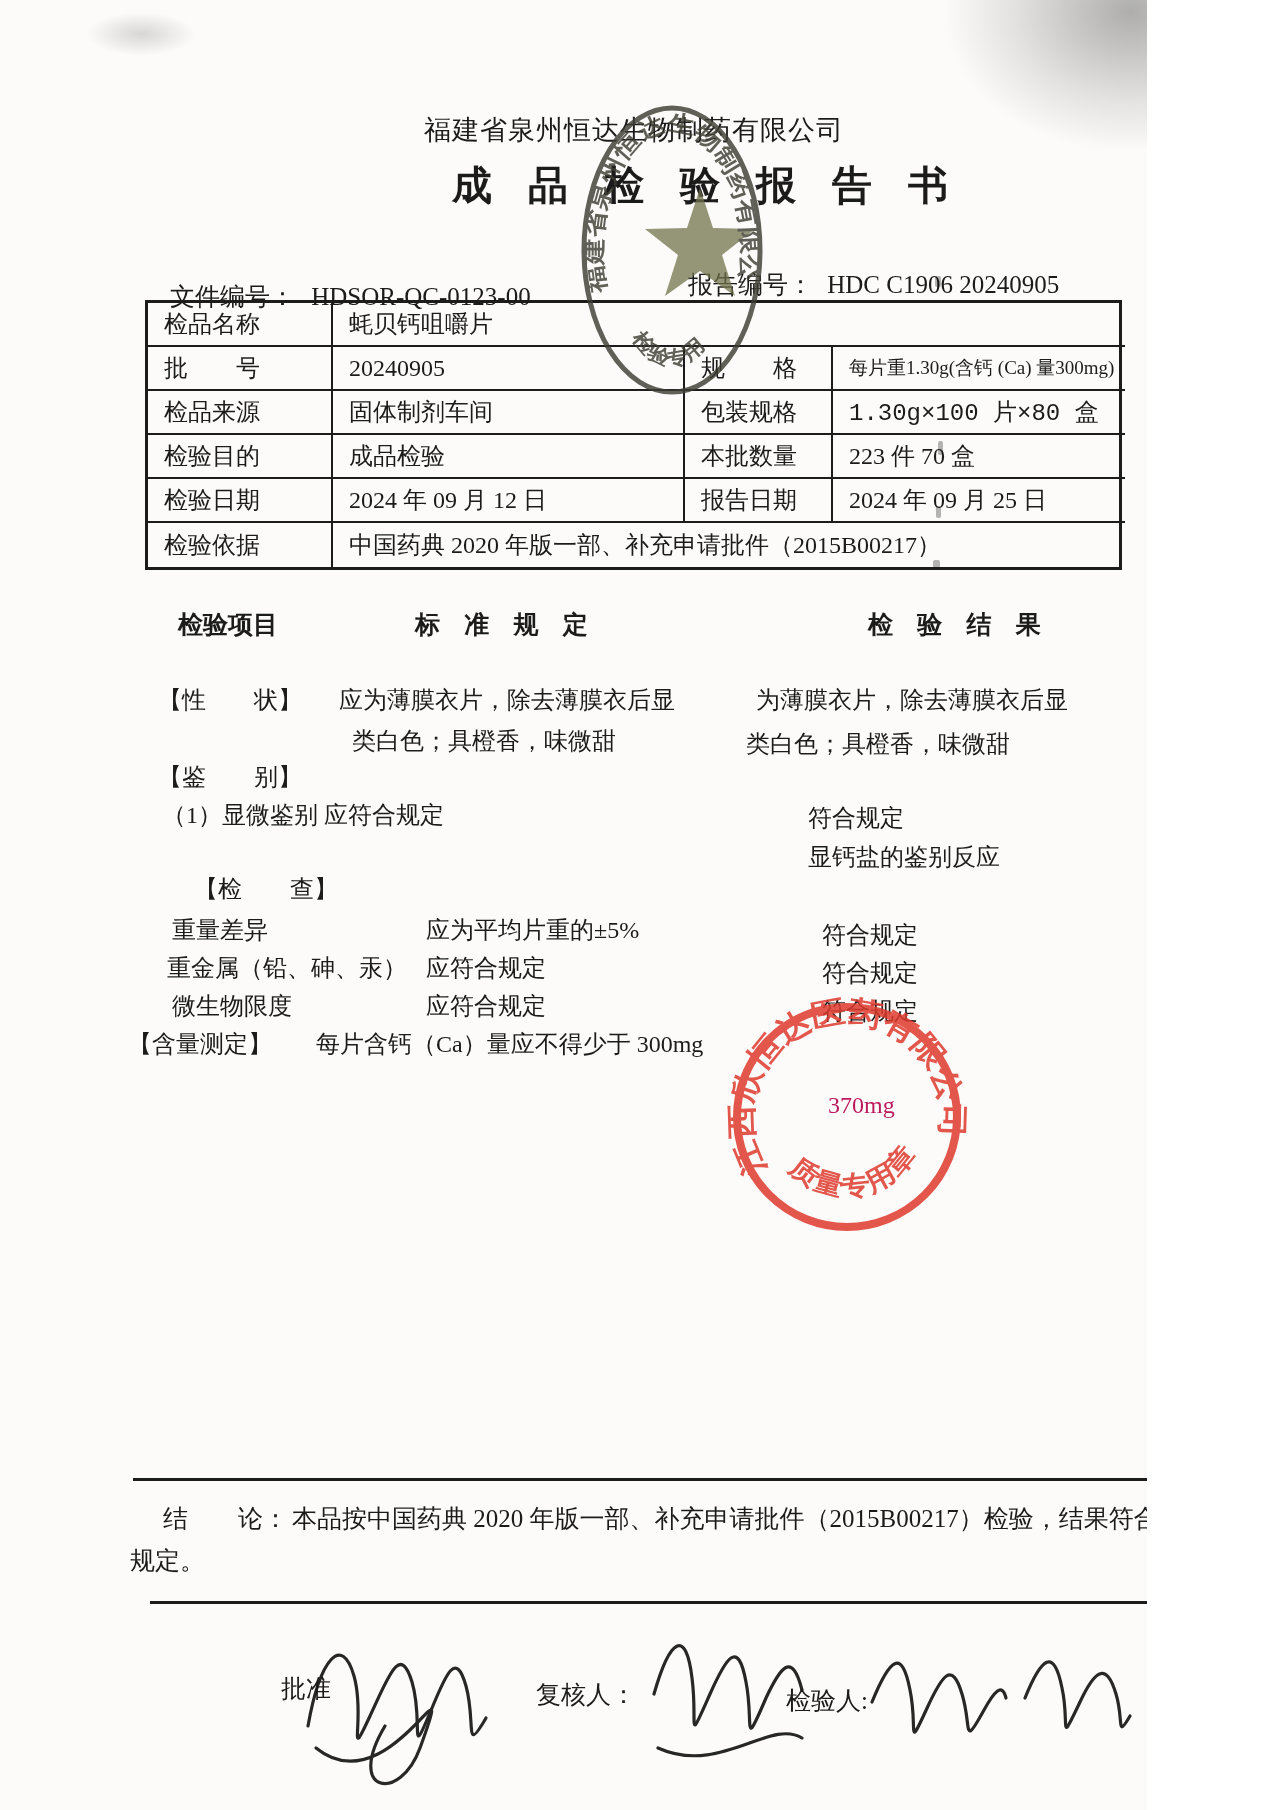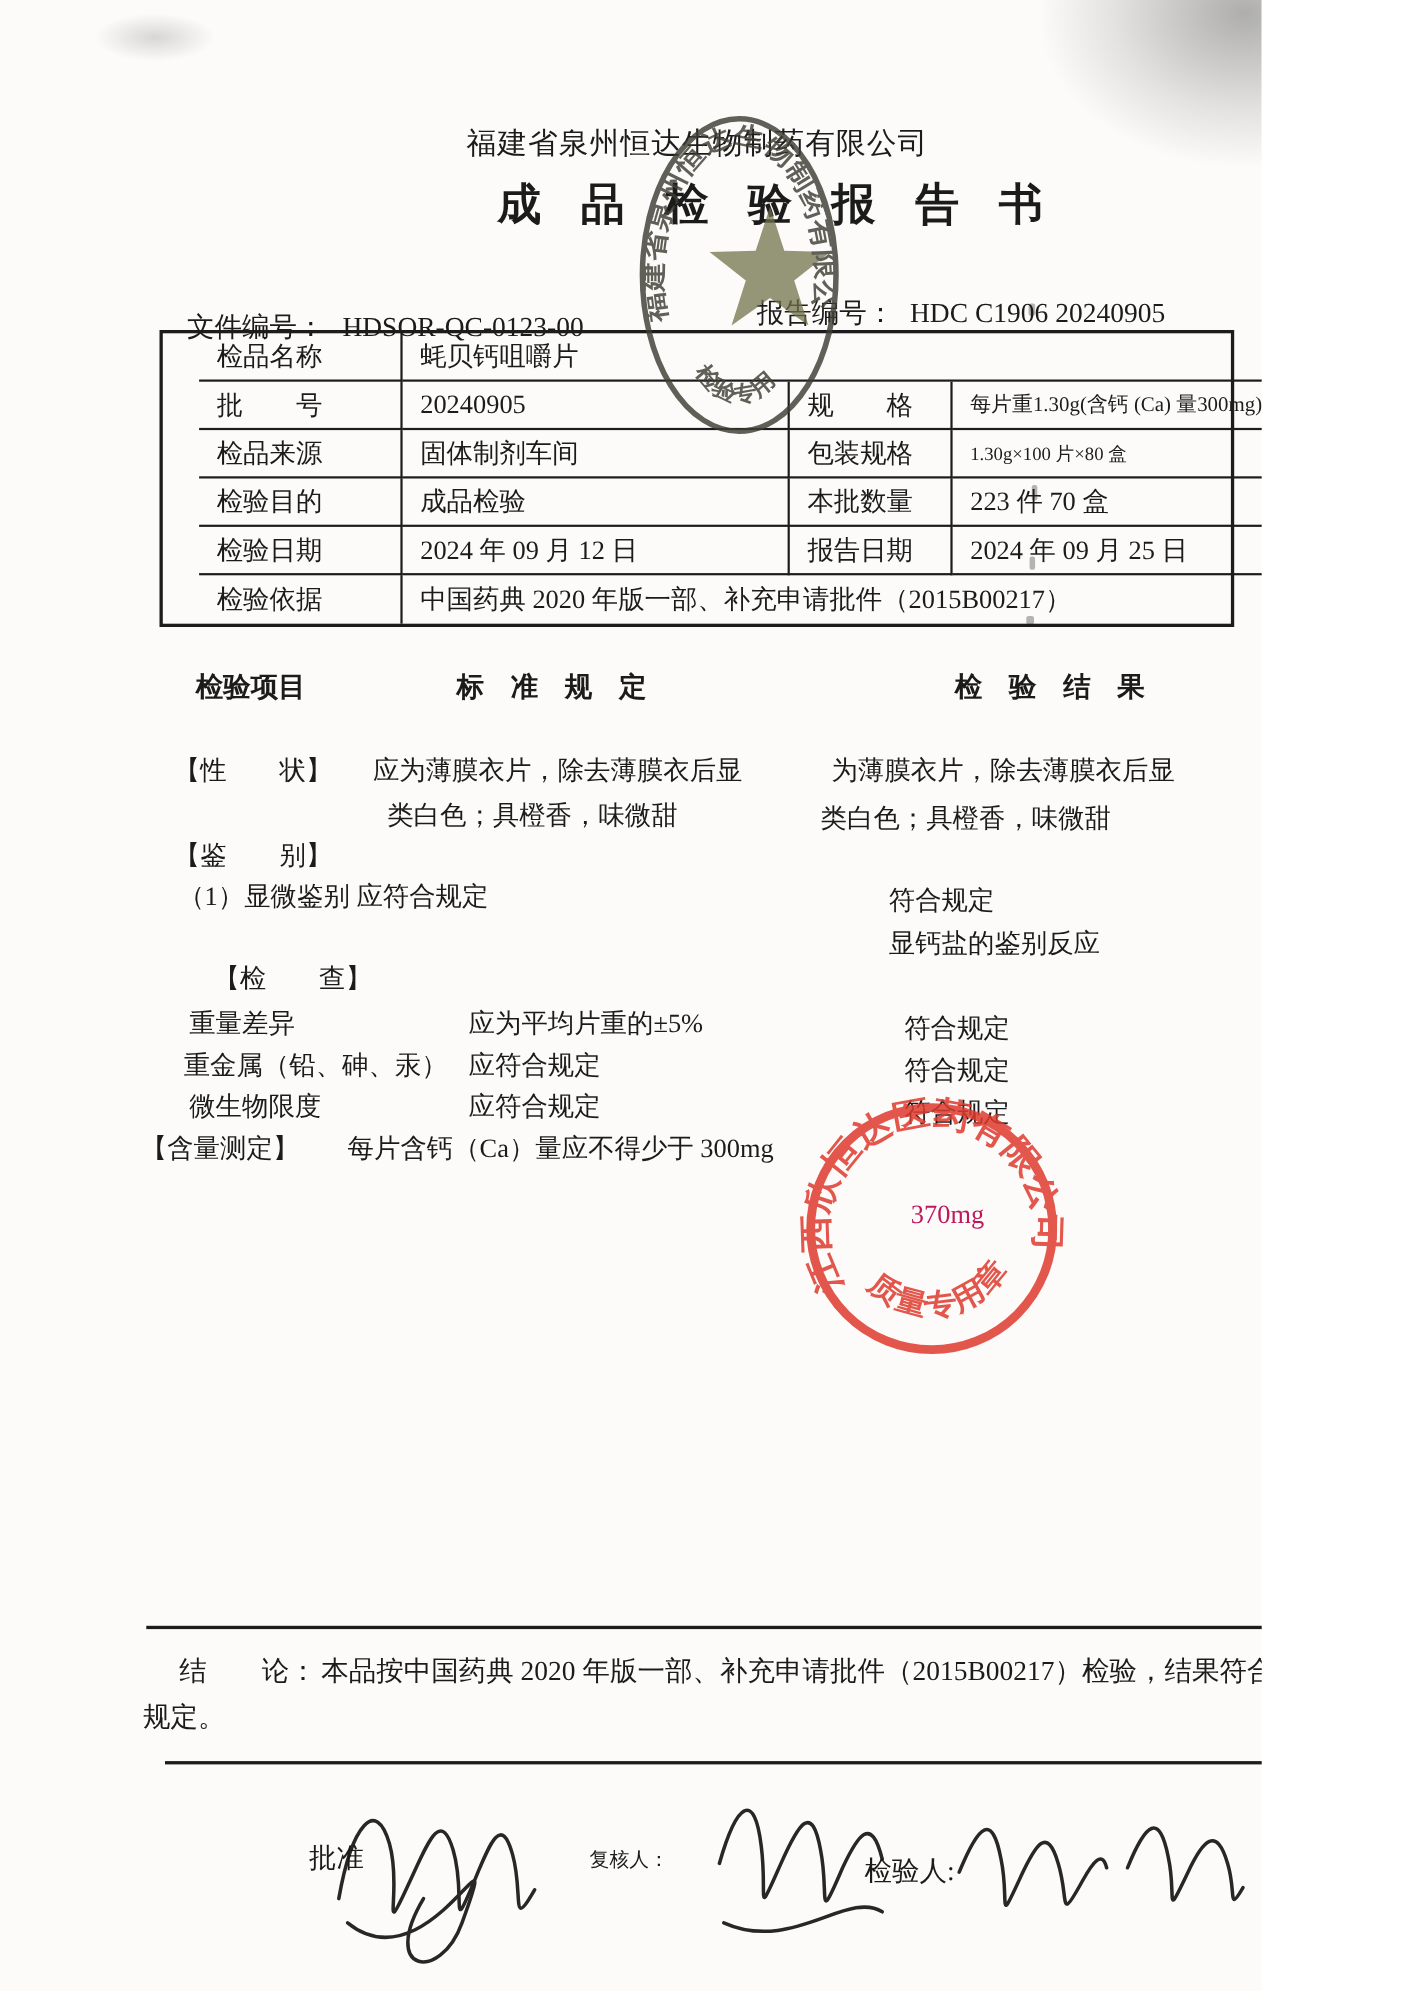--- a/index.html
+++ b/index.html
@@ -15,21 +15,20 @@
   #report-title{left:452px;top:158px;font-size:40px;font-weight:700;letter-spacing:13px;}
   #doc-no{left:170px;top:280px;font-size:25px;}
   #report-no{left:688px;top:268px;font-size:25px;}
   
   #info-table{
     left:145px;top:300px;width:977px;height:270px;
     display:grid;border:3px solid #1c1c1c;box-sizing:border-box;
     grid-template-columns:185px 352px 148px 292px;
     grid-template-rows:repeat(6,1fr);
     font-size:24px;
-    padding-left:33px;
   }
   #info-table>div{
     border-right:2px solid #1c1c1c;border-bottom:2px solid #1c1c1c;
     display:flex;align-items:center;box-sizing:border-box;
     padding:0 6px 0 16px;white-space:nowrap;overflow:visible;
   }
   #info-table>div.lastrow{border-bottom:none;}
   #info-table>div.lastcol{border-right:none;}
   #info-table>div.span3{grid-column:2/5;}
   .cell-small{font-size:19px;}
@@ -72,21 +71,21 @@
     <div class="span3 lastcol">蚝贝钙咀嚼片</div>
 
     <div>批　　号</div>
     <div>20240905</div>
     <div>规　　格</div>
     <div class="lastcol cell-small">每片重1.30g(含钙 (Ca) 量300mg)</div>
 
     <div>检品来源</div>
     <div>固体制剂车间</div>
     <div>包装规格</div>
-    <div class="lastcol" style="font-size:17px;">1.30g×100 片×80 盒</div>
+    <div class="lastcol" style="font-size:24px;font-family:Liberation Mono, monospace;">1.30g×100 片×80 盒</div>
 
     <div>检验目的</div>
     <div>成品检验</div>
     <div>本批数量</div>
     <div class="lastcol">223 件 70 盒</div>
 
     <div>检验日期</div>
     <div>2024 年 09 月 12 日</div>
     <div>报告日期</div>
     <div class="lastcol">2024 年 09 月 25 日</div>
@@ -153,21 +152,21 @@
     </text>
   </svg>
 
   <div class="abs rule" style="left:133px;top:1478px;width:1025px;"></div>
   <div class="abs res-line" style="left:163px;top:1502px;font-size:25px;">结　　论：</div>
   <div class="abs res-line" style="left:292px;top:1502px;font-size:25px;">本品按中国药典 2020 年版一部、补充申请批件（2015B00217）检验，结果符合</div>
   <div class="abs res-line" style="left:130px;top:1544px;font-size:25px;">规定。</div>
   <div class="abs rule" style="left:150px;top:1601px;width:1008px;"></div>
 
   <div class="abs res-line" style="left:281px;top:1672px;font-size:25px;">批准</div>
-  <div class="abs res-line" style="left:536px;top:1678px;font-size:18px;">复核人：</div>
+  <div class="abs res-line" style="left:536px;top:1678px;font-size:25px;">复核人：</div>
   <div class="abs res-line" style="left:786px;top:1684px;font-size:25px;">检验人:</div>
 
   <svg class="abs" style="left:250px;top:1598px;" width="900" height="212" viewBox="0 0 900 212">
     <g fill="none" stroke="#161616" stroke-width="3.2" stroke-linecap="round" opacity="0.92">
       <path d="M58,128 C70,60 92,36 104,78 C116,120 96,170 120,118 C138,80 150,44 162,84 C174,124 158,168 182,110 C196,76 206,52 216,88 C226,124 214,158 236,120"></path>
       <path d="M66,150 C140,210 210,40 170,150 C150,205 95,195 135,128"></path>
       <path d="M404,96 C420,40 436,30 442,80 C448,126 436,150 460,96 C476,60 488,40 496,84 C504,124 492,156 516,100 C530,70 542,52 552,92"></path>
       <path d="M408,150 C470,178 520,120 552,140"></path>
       <path d="M622,104 C640,60 652,50 660,92 C668,130 656,156 678,108 C692,78 702,62 712,96 C722,128 712,152 734,112 C744,94 752,84 756,100"></path>
       <path d="M775,100 C792,58 804,50 812,90 C820,126 808,150 830,104 C844,74 856,62 866,96 C874,122 866,142 880,118"></path>

